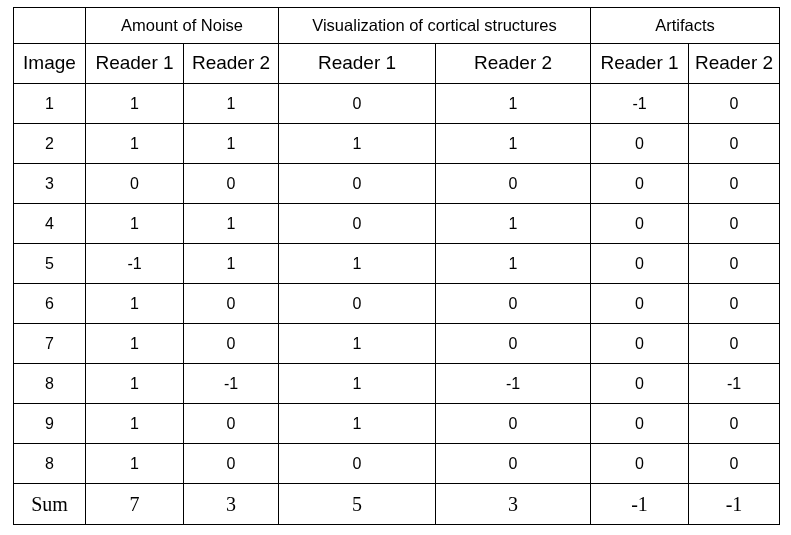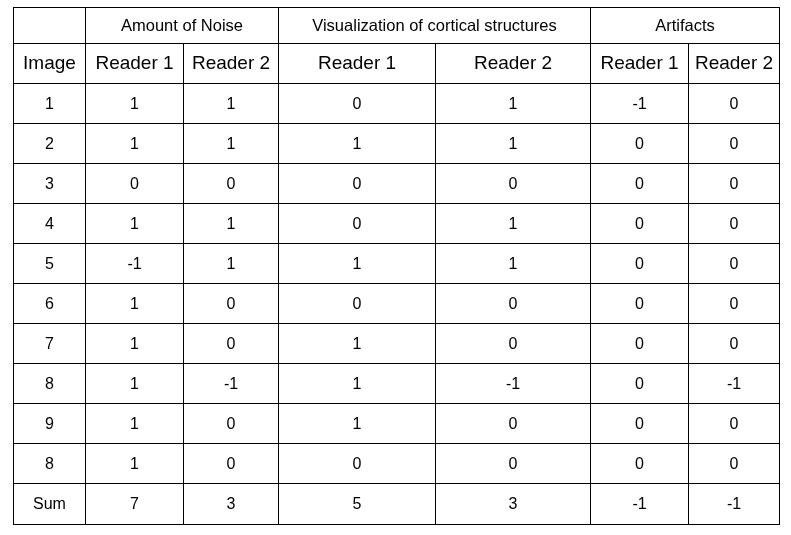--- a/index.html
+++ b/index.html
@@ -52,21 +52,21 @@
     background: #ffffff;
   }
 
   
   tr.group-row th { height: 35px; font-size: 16.5px; }
   
   tr.sub-row th { height: 39px; font-size: 19px; }
   
   tr.data-row td { height: 39px; font-size: 16px; }
   
-  tr.sum-row td { height: 40px; font-size: 16px; }
+  tr.sum-row td { height: 40px; font-size: 20px; font-family: Liberation Serif, serif; }
 
   
   th.group-blank {
     border-top: 1.6px solid #000;
     border-left: 1.6px solid #000;
     border-bottom: 1.6px solid #000;
   }
 </style>
 </head>
 <body>

